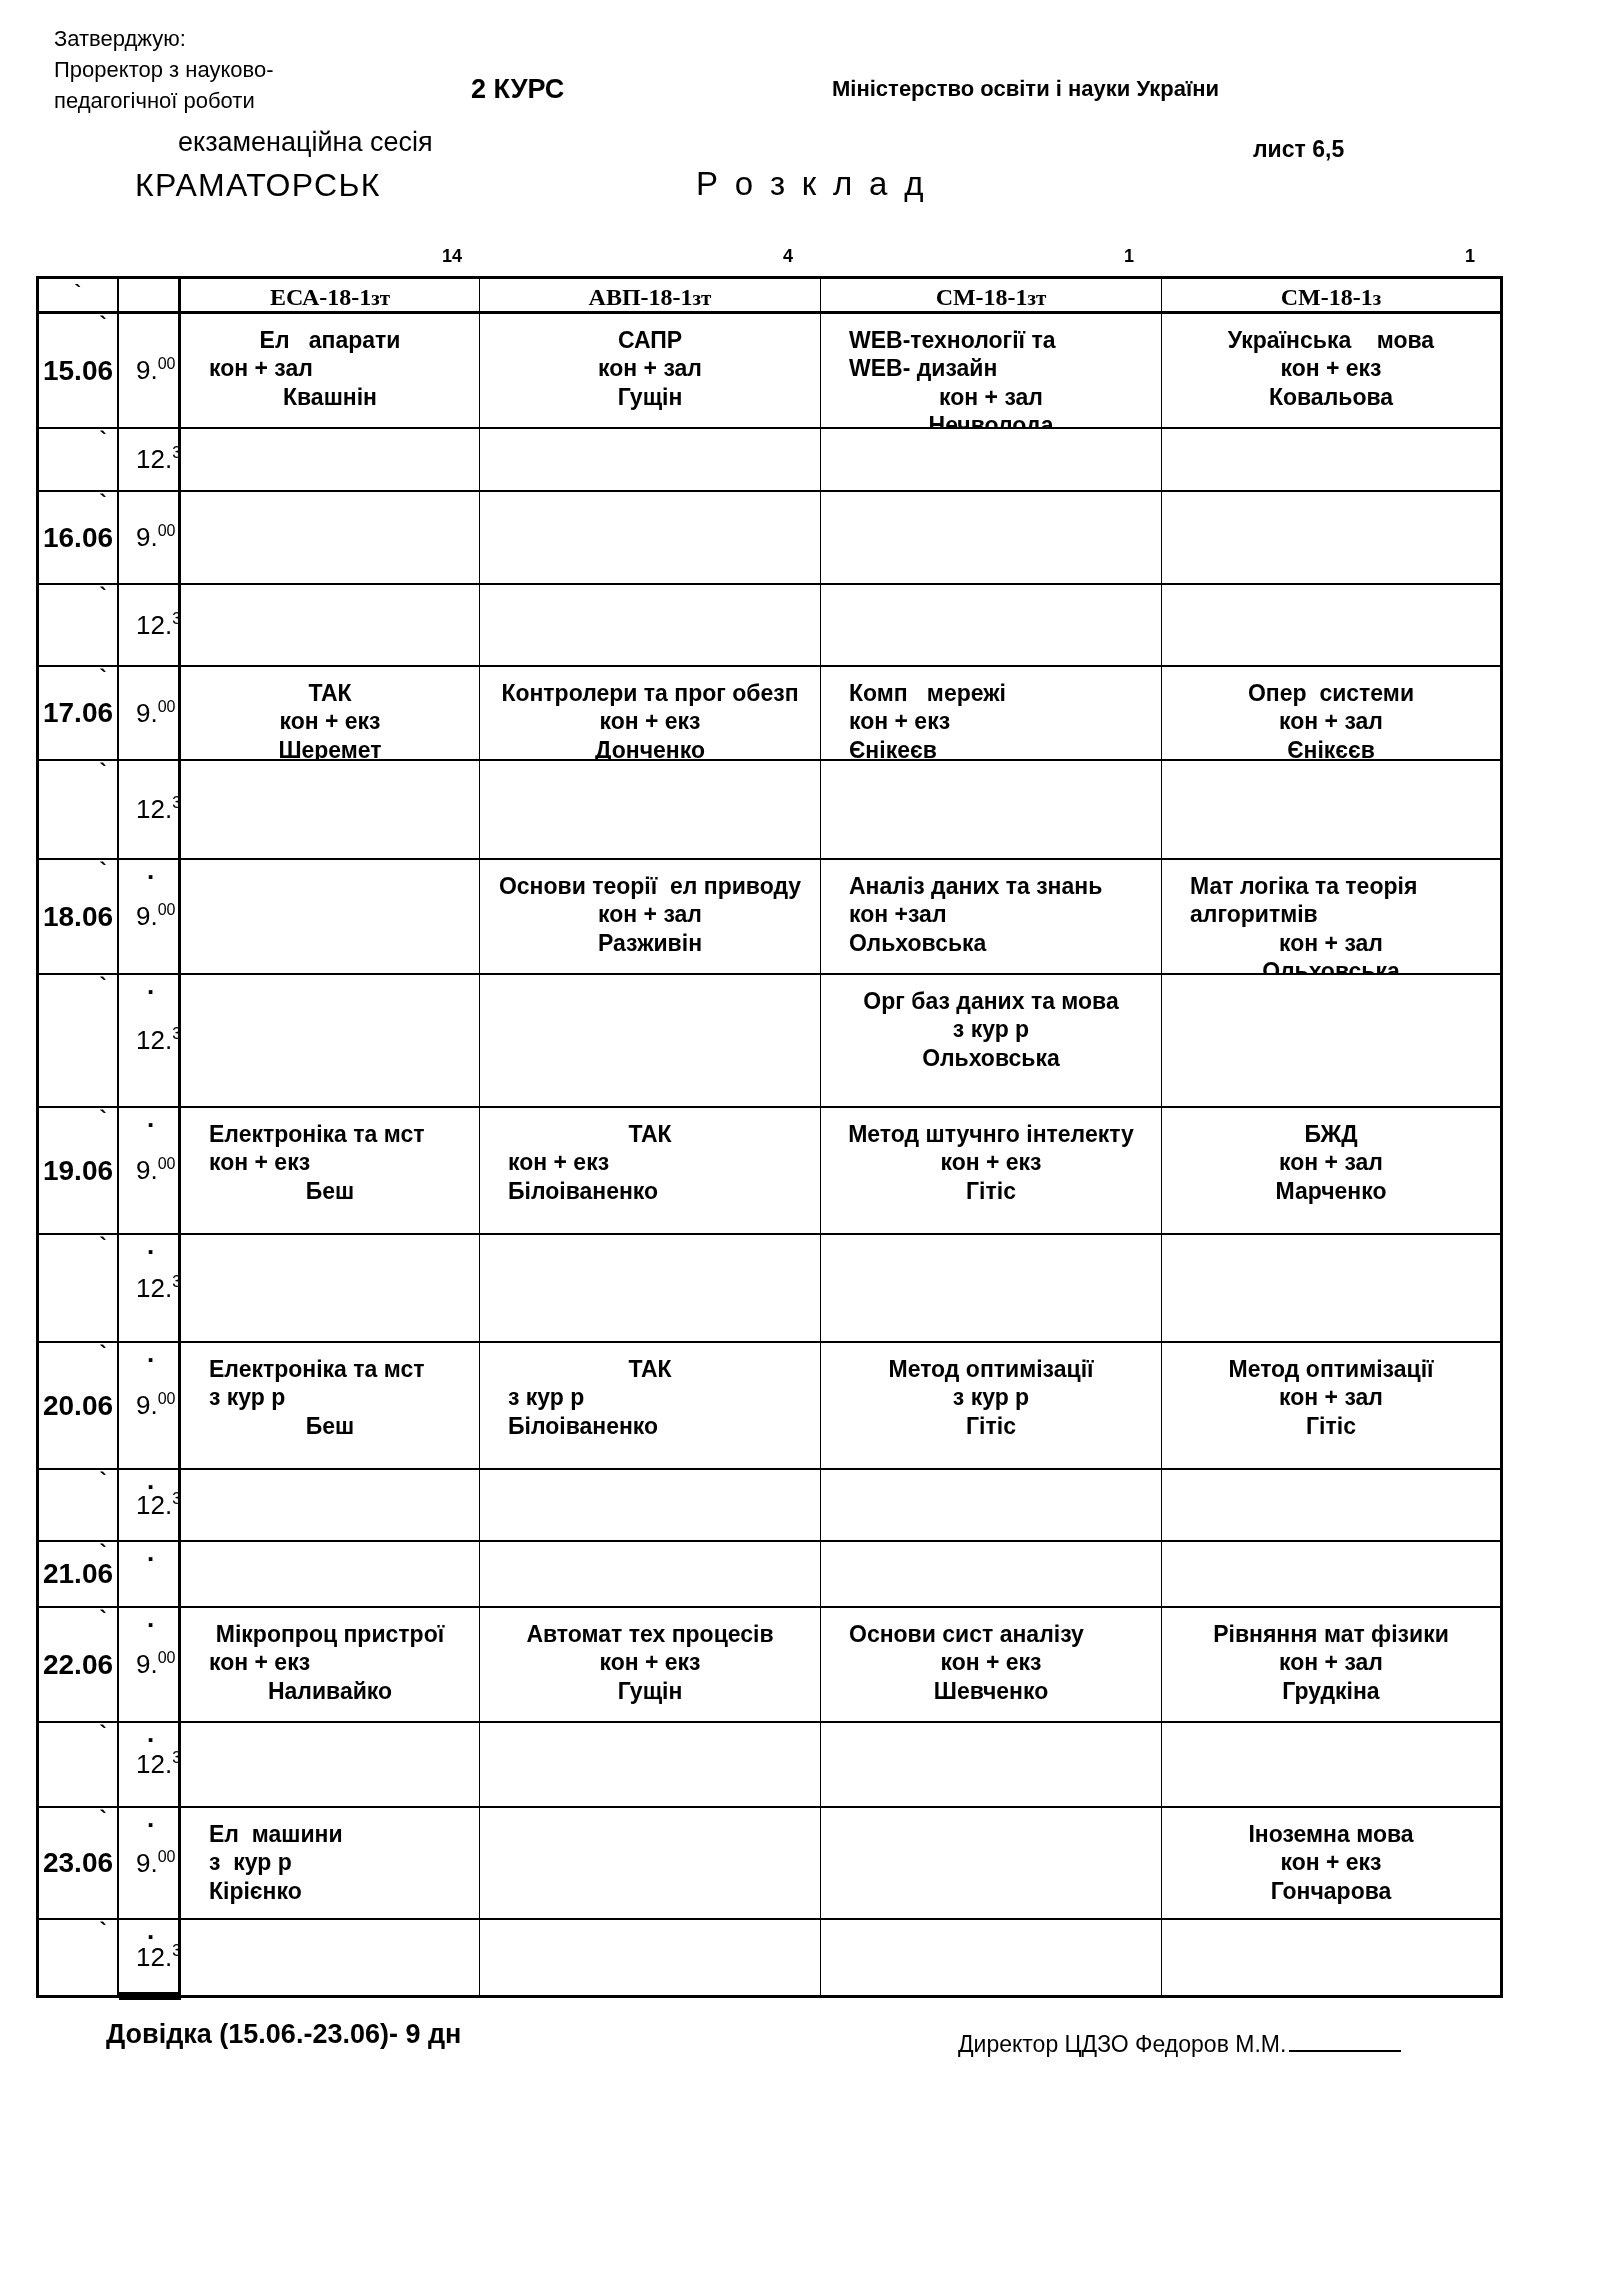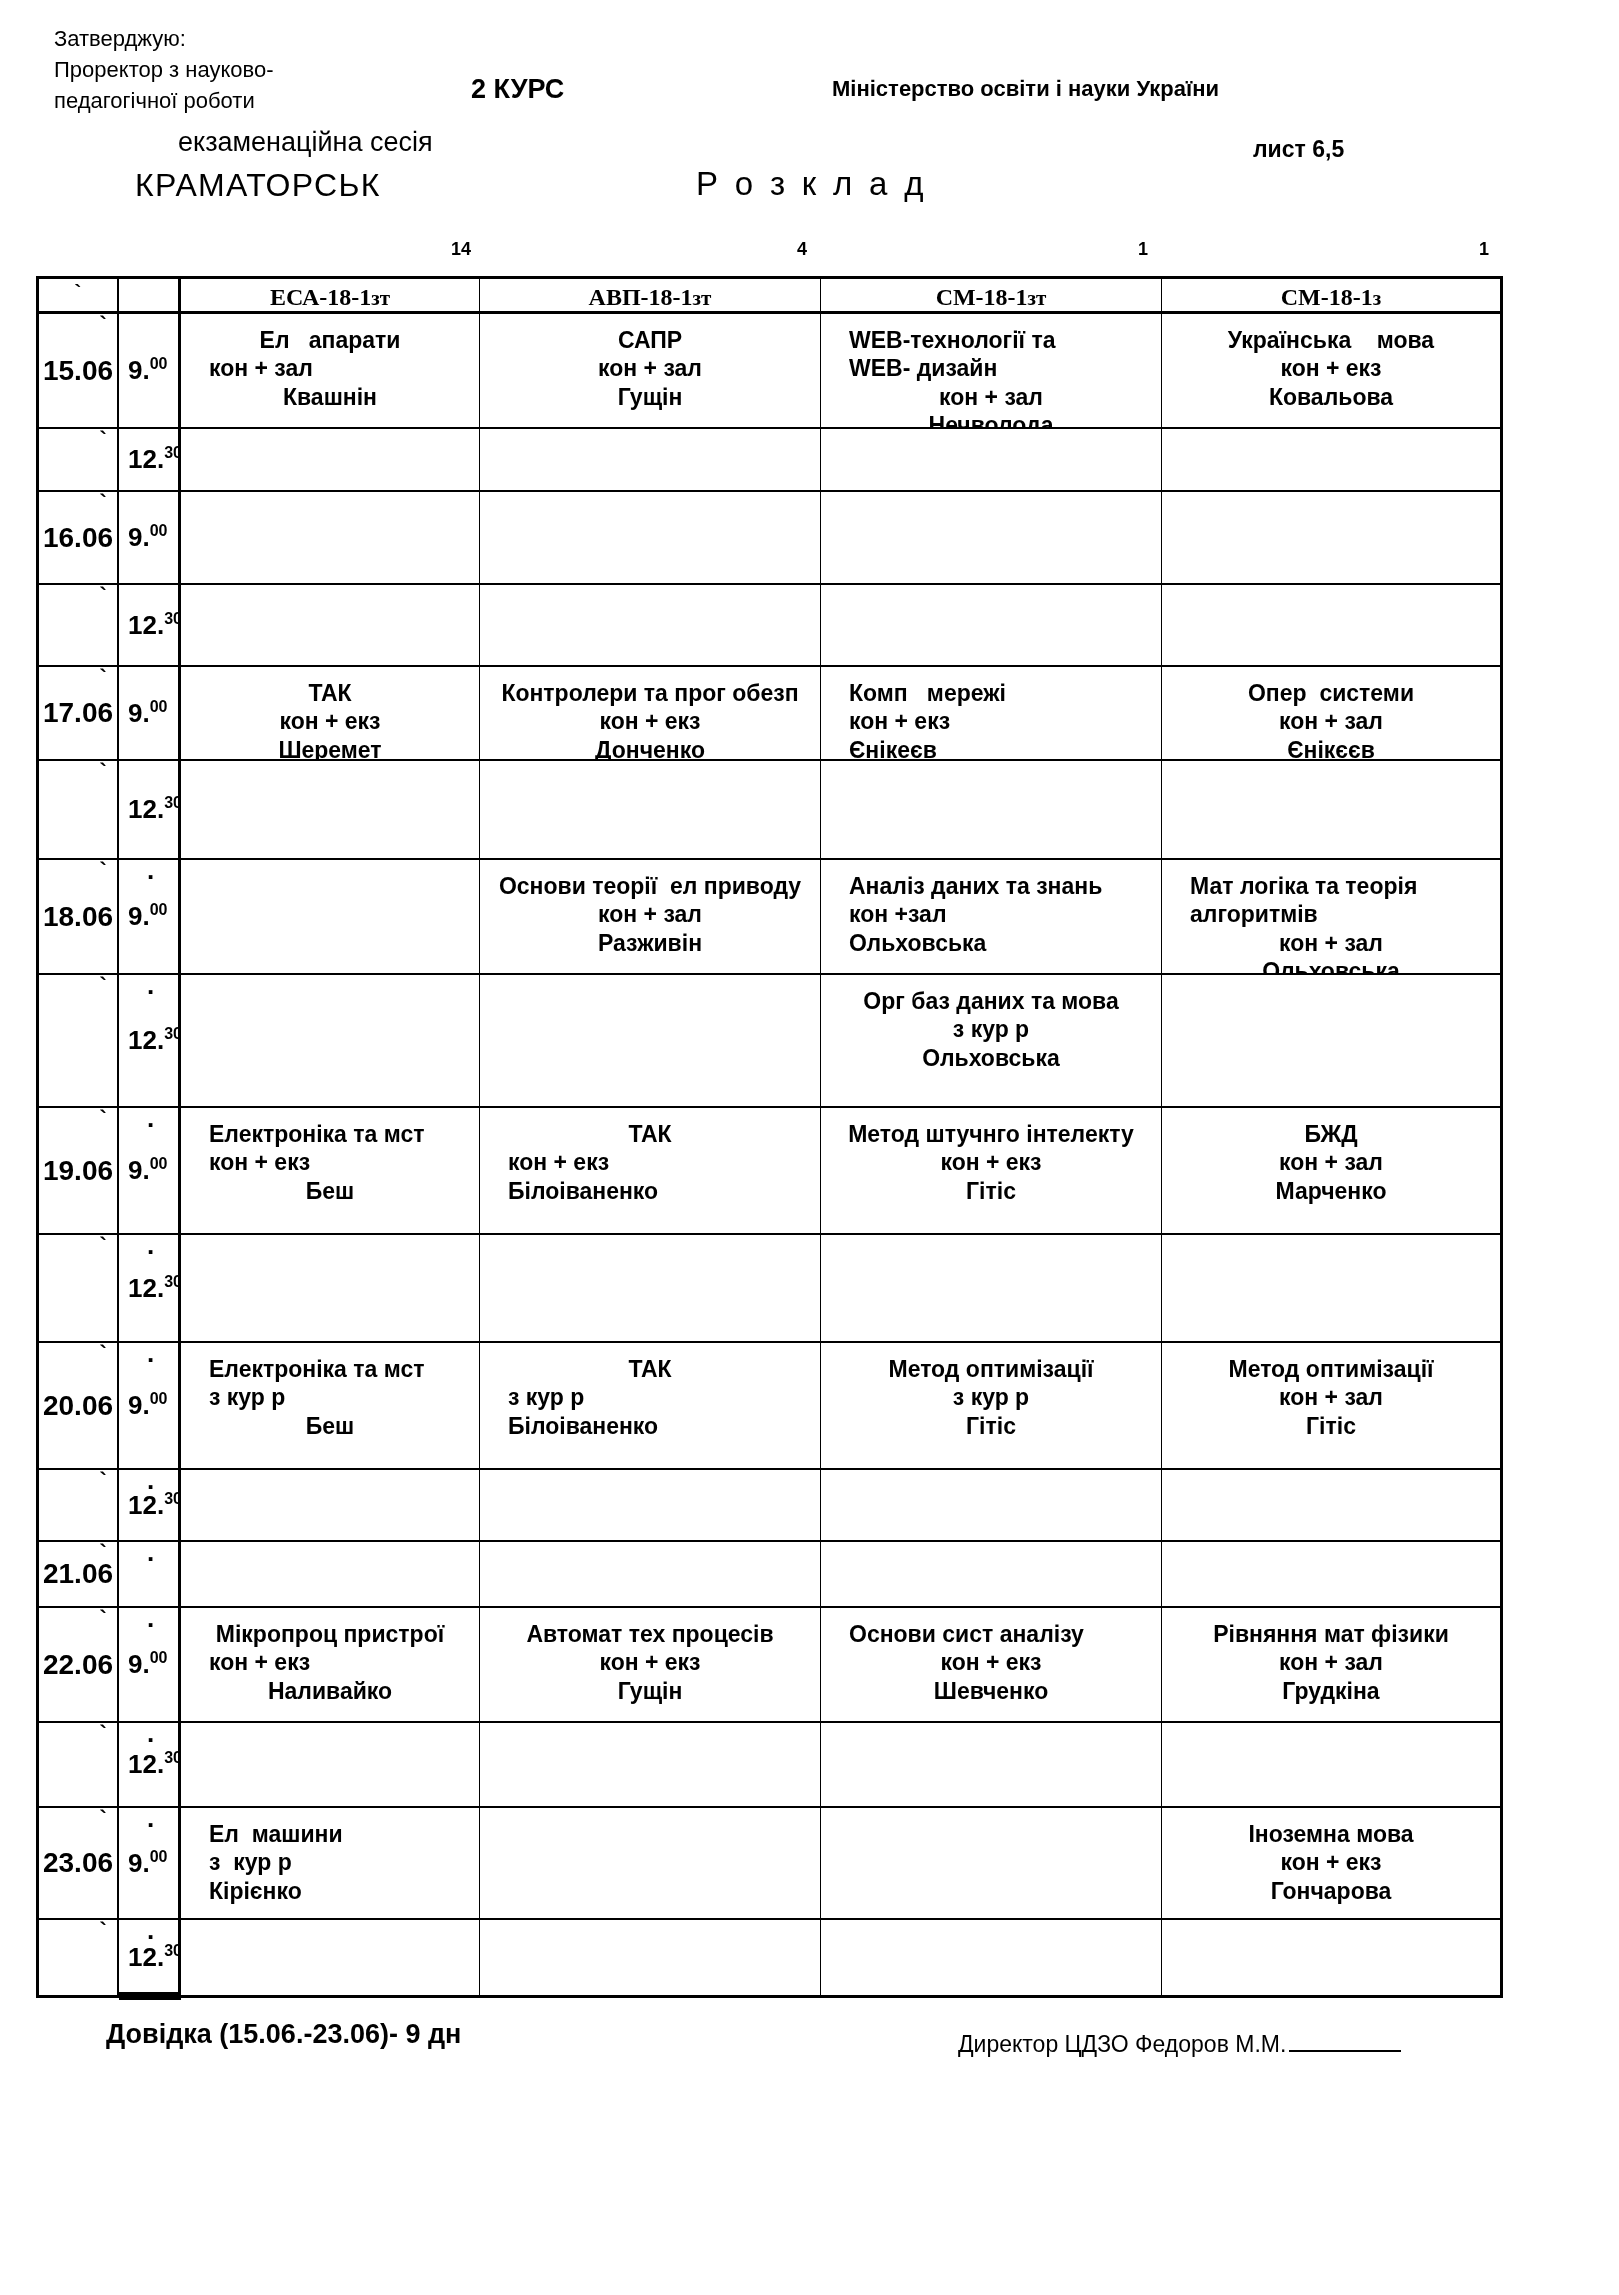--- a/index.html
+++ b/index.html
@@ -9,21 +9,21 @@
   .pre{white-space:pre-line;}
   .approve{left:54px;top:24px;font-size:22px;line-height:1.4;}
   .course{left:471px;top:74px;font-size:27px;font-weight:bold;}
   .ministry{left:827px;top:76px;width:397px;text-align:center;font-size:22px;font-weight:bold;}
   .session{left:178px;top:127px;font-size:27px;}
   .academy{left:859px;top:122px;width:276px;text-align:center;font-size:23px;font-weight:bold;line-height:1.3;}
   .sheet{left:1253px;top:136px;font-size:23px;font-weight:bold;}
   .city{left:135px;top:167px;font-size:32px;letter-spacing:1.3px;}
   .rozklad{left:696px;top:165px;font-size:33px;letter-spacing:3.8px;}
   .subtitle{left:61px;top:221px;font-size:22px;}
-  .colmark{top:239px;width:38px;text-align:center;font-size:18px;font-weight:bold;}
+  .colmark{top:246px;width:38px;text-align:left;font-size:18px;font-weight:bold;}
   .footer-note{left:106px;top:2019px;font-size:27px;font-weight:bold;}
   .signature{left:949px;top:2031px;font-size:23px;font-weight:normal;margin-left:9px;}
   .sig-line{display:inline-block;width:112px;border-bottom:2.6px solid #000;height:0.8em;margin-left:2.6px;}
 
   .tbl{position:absolute;left:36px;top:276px;display:grid;
        grid-template-columns:83px 62px 299px 341px 341px 341px;background:#fff;}
   .cell{position:relative;box-sizing:border-box;overflow:hidden;
         border-right:1.3px solid #000;border-bottom:2.6px solid #000;background:#fff;}
   .col-0{border-left:3.8px solid #000;border-right:2.6px solid #000;}
   .col-1{border-right:3.8px solid #000;}
@@ -35,21 +35,21 @@
       text-align:center;padding-top:5.1px;}
   .gh .sub{font-size:21px;}
   .hm{text-align:center;font-size:20.5px;font-weight:bold;padding-top:1.3px;}
 
   .c-date{display:flex;flex-direction:column;align-items:center;justify-content:center;}
   .c-date .mark{position:absolute;top:0px;right:10.3px;font-size:22px;font-weight:bold;line-height:22px;}
   .dt{font-size:28px;font-weight:bold;text-align:center;}
 
   .c-time{display:flex;flex-direction:column;justify-content:center;}
   .c-time .mark{position:absolute;top:-2.6px;left:28px;font-size:26px;font-weight:bold;line-height:26px;}
-  .t{font-size:26px;font-weight:bold;padding-left:9px;}
+  .t{font-size:26px;font-weight:normal;padding-left:17px;}
   .t sup{font-size:16px;}
 
   .c-subj{padding-top:11.5px;}
   .ln{font-size:23px;font-weight:bold;text-align:center;line-height:1.24;white-space:pre-wrap;}
   .ln.l{text-align:left;padding-left:28px;}
 
   .bottom-bar{left:119px;top:1992px;width:62px;height:7.7px;background:#000;}
 </style>
 </head>
 <body>

